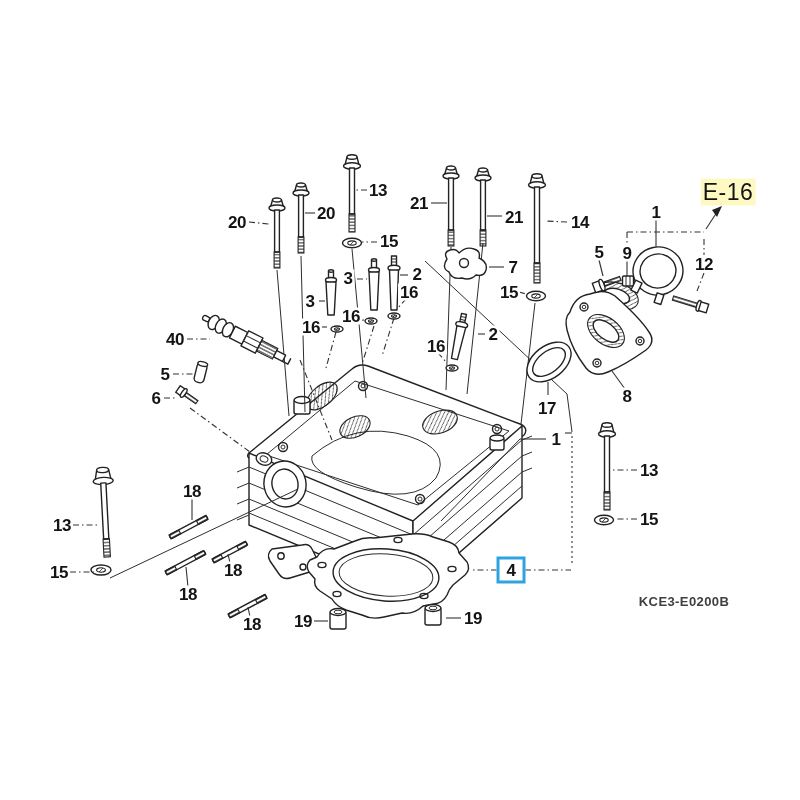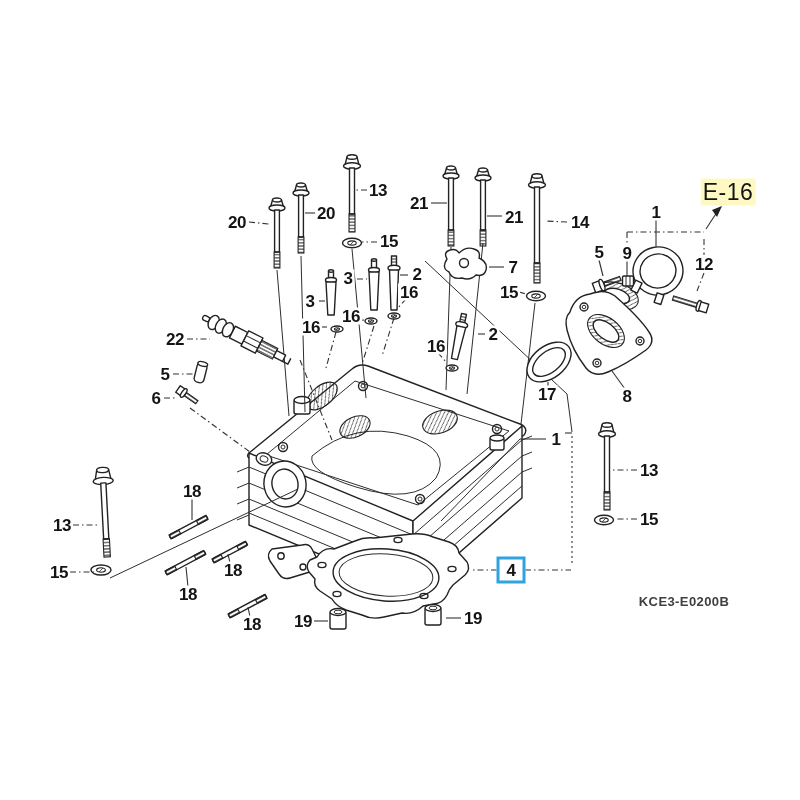--- a/index.html
+++ b/index.html
@@ -397,24 +397,24 @@
       <span class="part-label" style="left: 513px; top: 267px;">7</span>
       <span class="part-label" style="left: 348px; top: 278px;">3</span>
       <span class="part-label" style="left: 417px; top: 274px;">2</span>
       <span class="part-label" style="left: 409px; top: 292px;">16</span>
       <span class="part-label" style="left: 310px; top: 301px;">3</span>
       <span class="part-label" style="left: 311px; top: 327px;">16</span>
       <span class="part-label" style="left: 351px; top: 316px;">16</span>
       <span class="part-label" style="left: 509px; top: 292px;">15</span>
       <span class="part-label" style="left: 493px; top: 334px;">2</span>
       <span class="part-label" style="left: 436px; top: 346px;">16</span>
-      <span class="part-label" style="left: 175px; top: 339px;">22</span>
+      <span class="part-label" style="left: 175px; top: 339px;">40</span>
       <span class="part-label" style="left: 165px; top: 374px;">5</span>
       <span class="part-label" style="left: 156px; top: 398px;">6</span>
-      <span class="part-label" style="left: 547px; top: 394px;">17</span>
+      <span class="part-label" style="left: 547px; top: 408px;">17</span>
       <span class="part-label" style="left: 627px; top: 396px;">8</span>
       <span class="part-label" style="left: 556px; top: 439px;">1</span>
       <span class="part-label" style="left: 649px; top: 470px;">13</span>
       <span class="part-label" style="left: 649px; top: 519px;">15</span>
       <span class="part-label" style="left: 62px; top: 525px;">13</span>
       <span class="part-label" style="left: 59px; top: 572px;">15</span>
       <span class="part-label" style="left: 192px; top: 491px;">18</span>
       <span class="part-label" style="left: 233px; top: 570px;">18</span>
       <span class="part-label" style="left: 188px; top: 594px;">18</span>
       <span class="part-label" style="left: 252px; top: 624px;">18</span>

